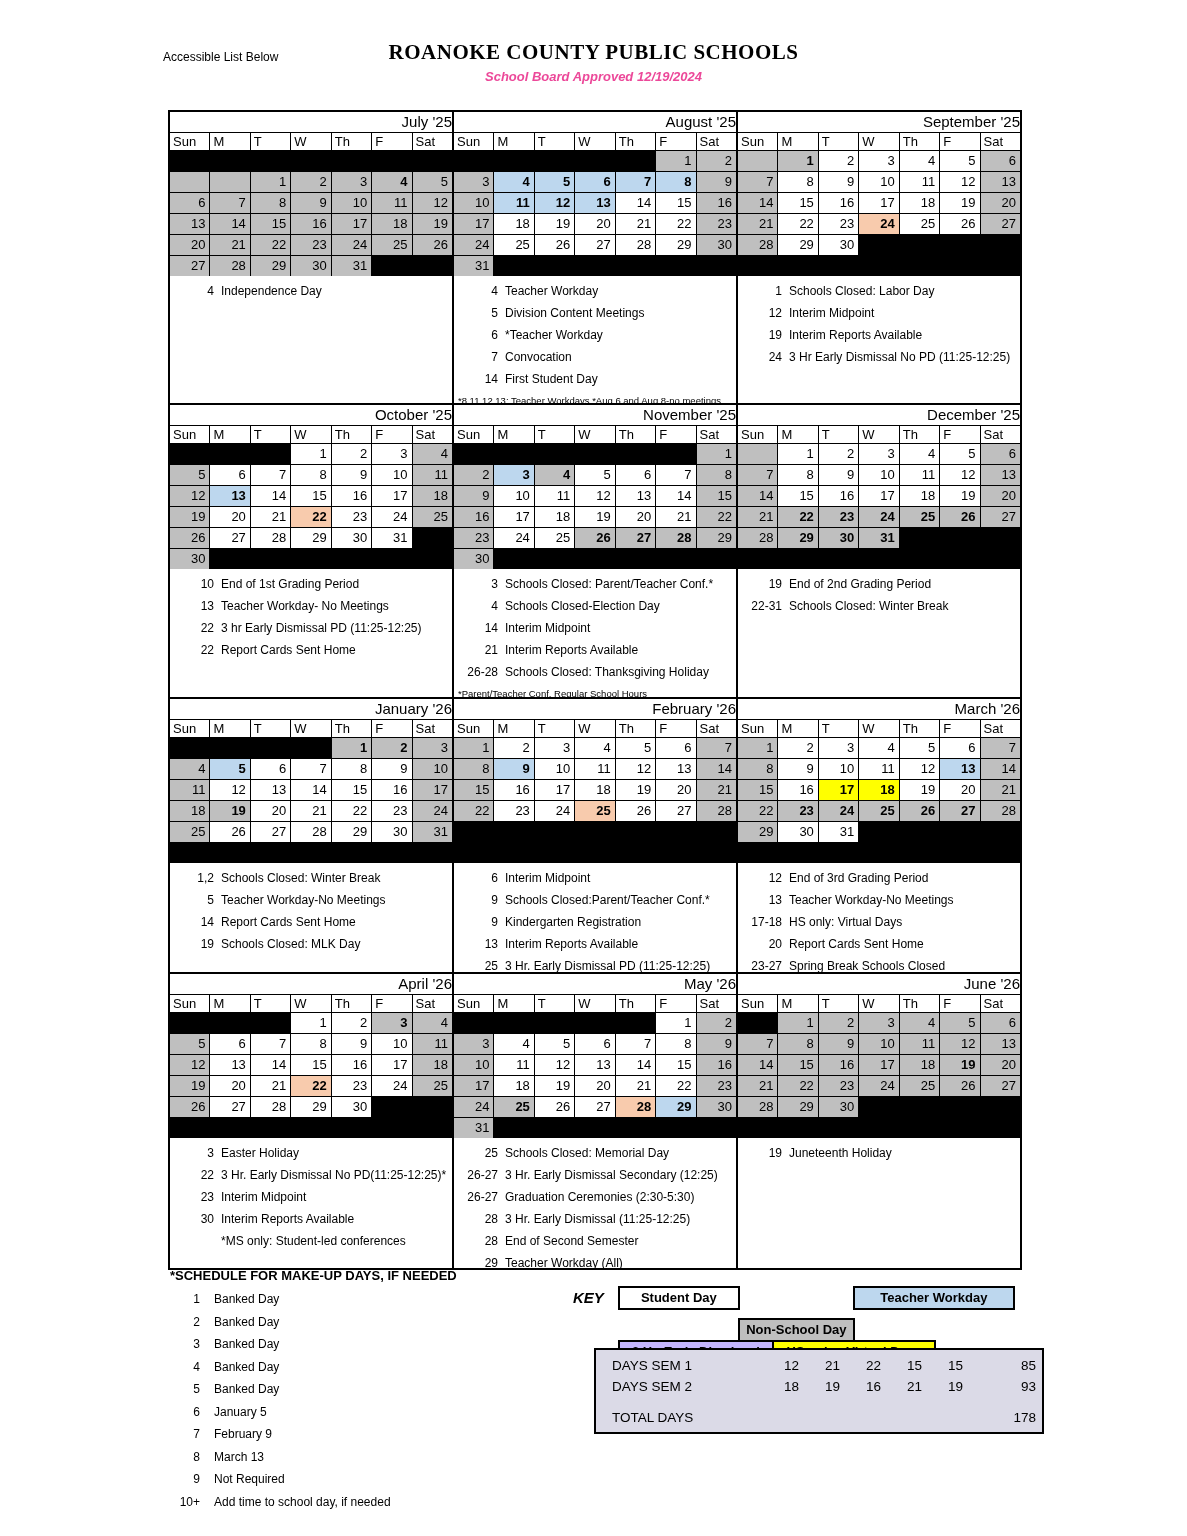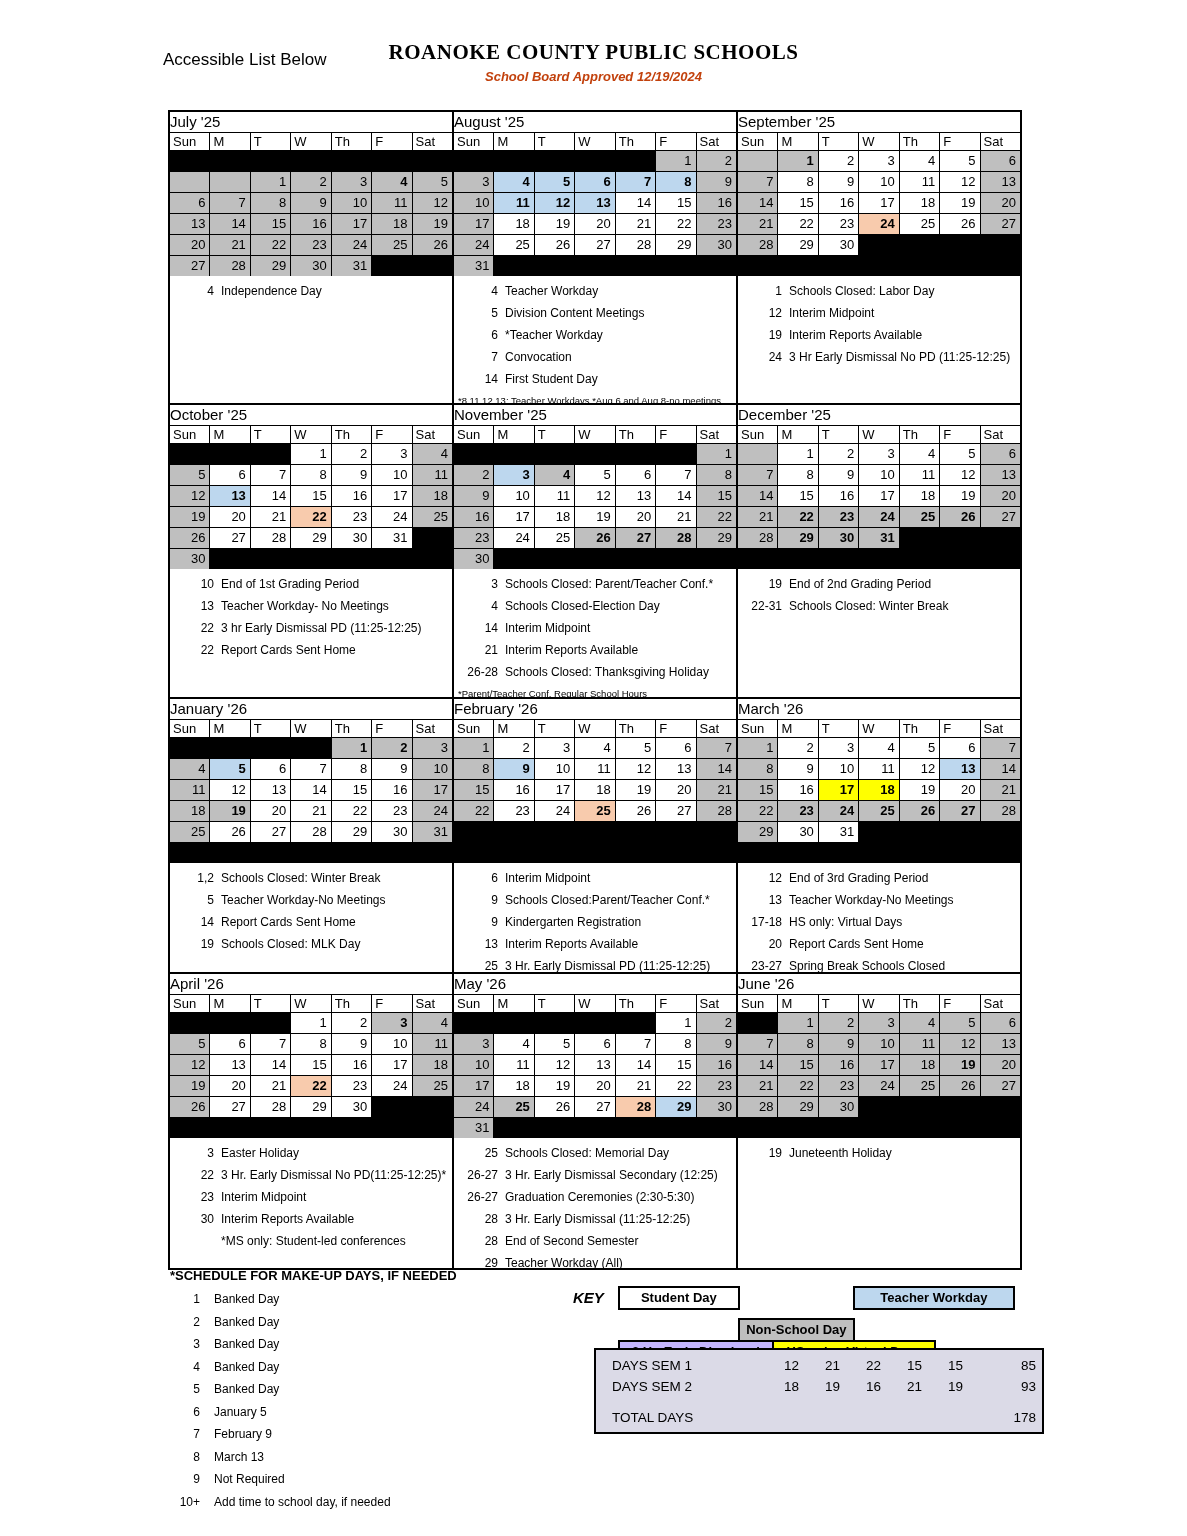--- a/index.html
+++ b/index.html
@@ -1,28 +1,28 @@
 <!DOCTYPE html>
 <html><head>
 <meta charset="utf-8">
 <style>
   html,body{margin:0;padding:0;background:#fff;}
   body{width:1187px;height:1536px;position:relative;font-family:"Liberation Sans",sans-serif;color:#000;}
   
-  .acc-note{position:absolute;left:163px;top:50px;font-size:17px;}
+  .acc-note{position:absolute;left:163px;top:50px;font-size:12px;}
   .hdr{position:absolute;left:0;top:40px;width:100%;text-align:center;}
   .hdr-title{font-family:"Liberation Serif",serif;font-weight:bold;font-size:21px;letter-spacing:.5px;}
   .hdr-sub{font-weight:bold;font-size:15px;margin-top:3px;}
   .hdr-appr{font-weight:bold;font-style:italic;font-size:13px;margin-top:4px;}
   
   .months{position:absolute;left:168px;top:110px;width:854px;display:grid;
           grid-template-columns:repeat(3,1fr);grid-template-rows:293px 294px 275px 296px;
           border-top:2px solid #000;border-left:2px solid #000;box-sizing:border-box;}
   .month{border-right:2px solid #000;border-bottom:2px solid #000;display:flex;flex-direction:column;box-sizing:border-box;background:#fff;}
-  .month-title{height:20px;line-height:20px;text-align:left;font-size:15px;border-bottom:1px solid #000;background:#fff;}
+  .month-title{height:20px;line-height:20px;text-align:right;font-size:15px;border-bottom:1px solid #000;background:#fff;}
   .cal{display:grid;grid-template-columns:repeat(7,1fr);gap:1px;background:#000;}
   .dowc{background:#fff;height:17px;line-height:17px;font-size:13px;padding-left:3px;}
   .day{height:20px;line-height:20px;font-size:13px;text-align:right;padding-right:4px;}
   .k{background:#000;} .g{background:#bfbfbf;} .w{background:#fff;}
   .b{background:#bdd7ee;} .o{background:#f8cbad;} .y{background:#ffff00;}
   .B{font-weight:bold;}
   .notes{flex:1;background:#fff;padding:8px 3px 3px 0;font-size:12px;overflow:hidden;}
   .note-row{display:flex;margin-bottom:8px;}
   .note-d{width:44px;text-align:right;padding-right:7px;flex-shrink:0;}
   .note-t{padding-right:2px;}
@@ -57,21 +57,21 @@
   .dt-total{flex:1;text-align:right;}
   .dt-spacer{flex:1;}
 </style>
 </head>
 <body>
 
 <div class="acc-note">Accessible List Below</div>
 
 <div class="hdr">
   <div class="hdr-title">ROANOKE COUNTY PUBLIC SCHOOLS</div>
-  <div class="hdr-appr" id="apprLine" style="color: #c2410c;">School Board Approved 12/19/2024</div>
+  <div class="hdr-appr" id="apprLine" style="color: #ec4899;">School Board Approved 12/19/2024</div>
 </div>
 
 <div class="months" id="months">
     <div class="month">
       <div class="month-title">July '25</div>
       <div class="cal">
         <div class="dowc">Sun</div>
         <div class="dowc">M</div>
         <div class="dowc">T</div>
         <div class="dowc">W</div>

